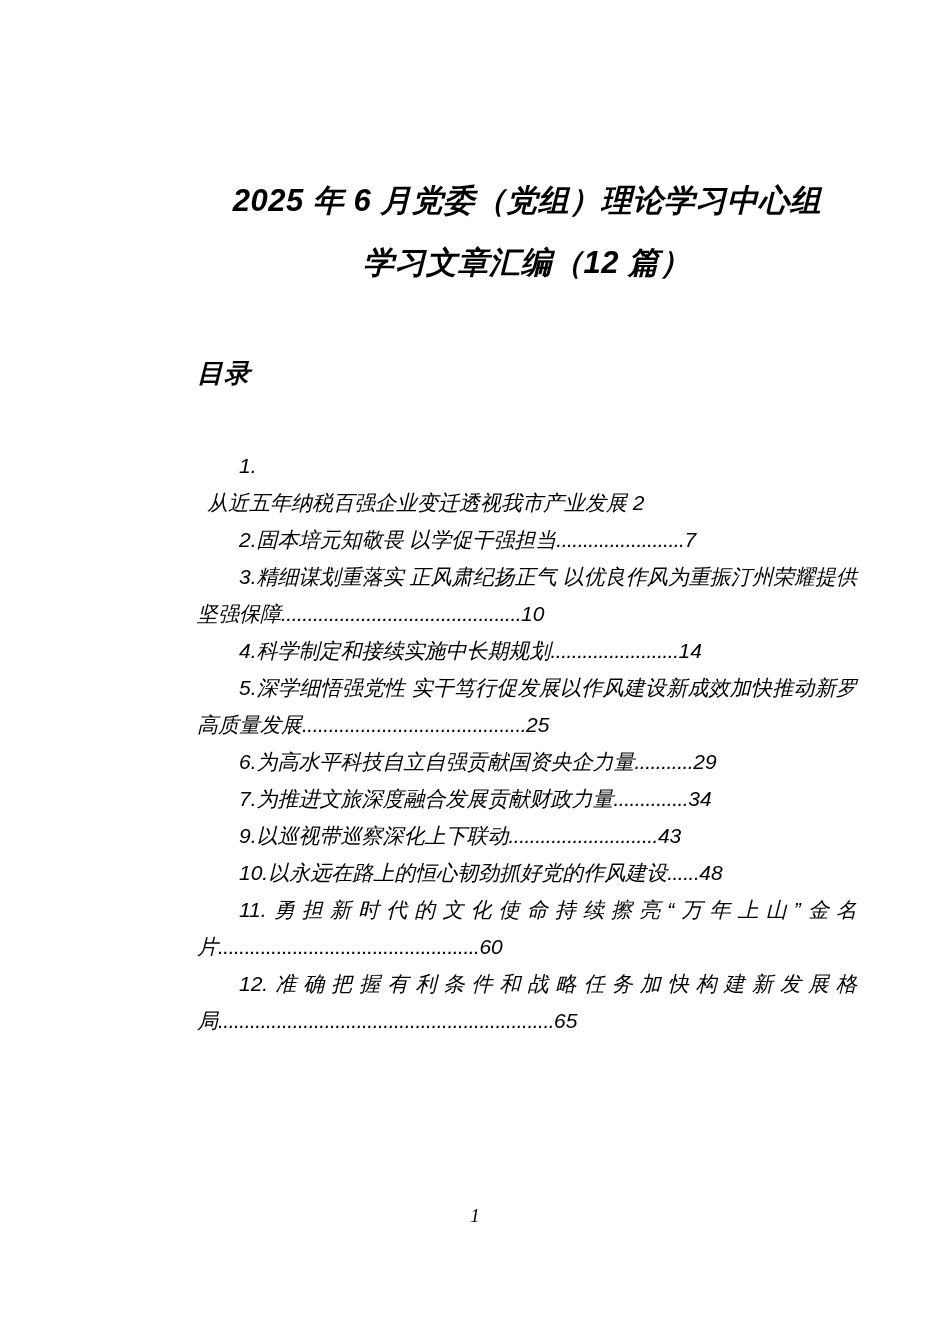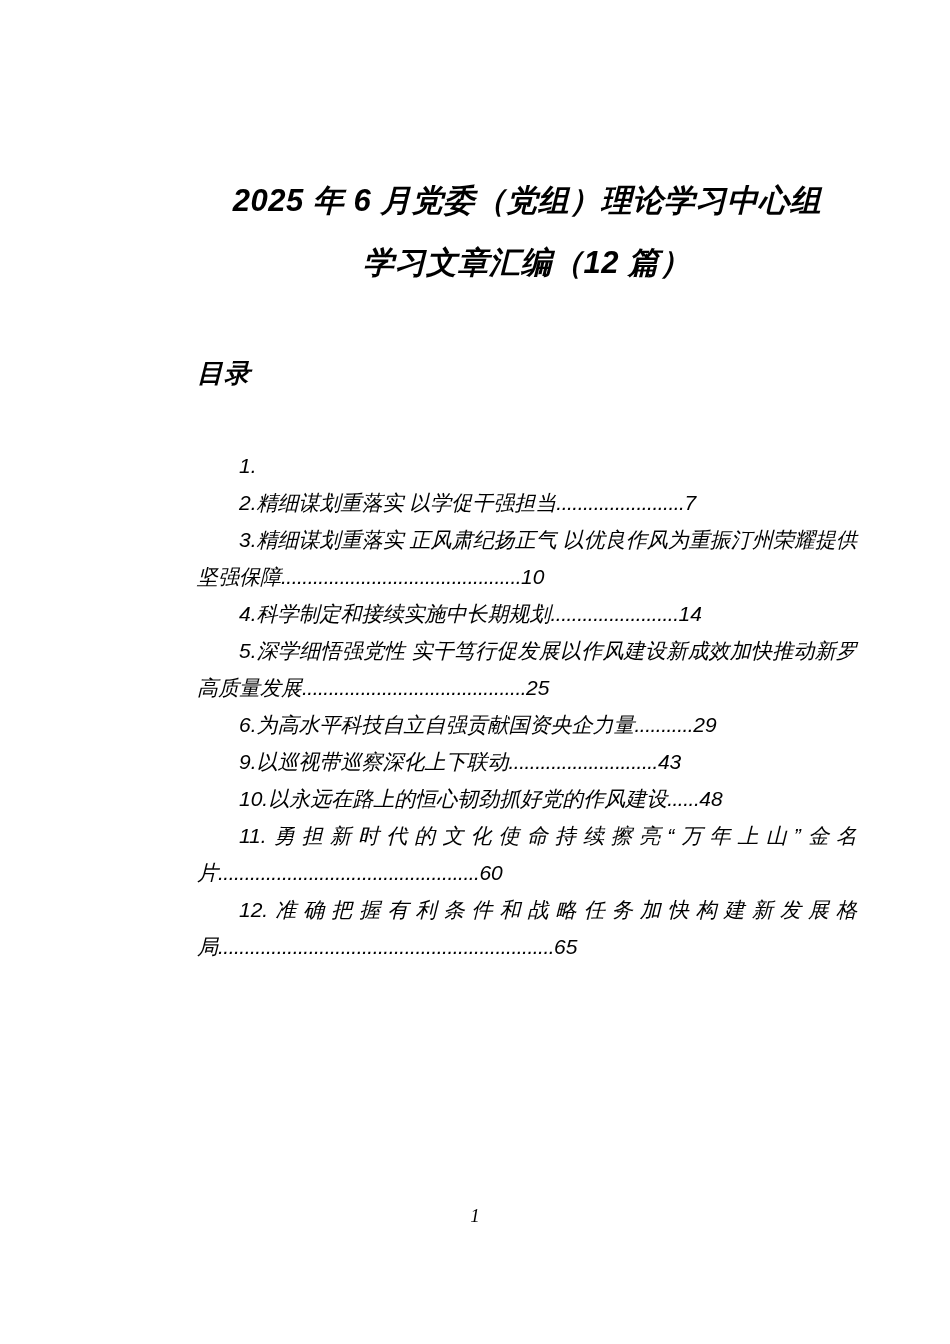--- a/index.html
+++ b/index.html
@@ -83,42 +83,46 @@
       <div>2025 年 6 月党委（党组）理论学习中心组</div>
       <div>学习文章汇编（12 篇）</div>
     </div>
 
     <div class="toc-heading">目录</div>
 
     <div class="toc">
 
       <div class="toc-entry">
         <span class="indent"></span><span>1.</span>
+        <span class="first-entry-line2"><span>从近五年纳税百强企业变迁透视我市产业发展</span> <span>2</span></span>
       </div>
 
       <div class="toc-entry">
-        <span class="indent"></span><span>2.</span><span>精细谋划重落实 以学促干强担当</span><span class="dots">........................</span><span>7</span>
+        <span class="indent"></span><span>2.</span><span>固本培元知敬畏 以学促干强担当</span><span class="dots">........................</span><span>7</span>
       </div>
 
       <div class="toc-entry">
         <span class="indent"></span><span>3.</span><span>精细谋划重落实 正风肃纪扬正气 以优良作风为重振汀州荣耀提供坚强保障</span><span class="dots">.............................................</span><span>10</span>
       </div>
 
       <div class="toc-entry">
         <span class="indent"></span><span>4.</span><span>科学制定和接续实施中长期规划</span><span class="dots">........................</span><span>14</span>
       </div>
 
       <div class="toc-entry">
         <span class="indent"></span><span>5.</span><span>深学细悟强党性 实干笃行促发展以作风建设新成效加快推动新罗高质量发展</span><span class="dots">..........................................</span><span>25</span>
       </div>
 
       <div class="toc-entry">
         <span class="indent"></span><span>6.</span><span>为高水平科技自立自强贡献国资央企力量</span><span class="dots">...........</span><span>29</span>
       </div>
 
+      <div class="toc-entry">
+        <span class="indent"></span><span>7.</span><span>为推进文旅深度融合发展贡献财政力量</span><span class="dots">..............</span><span>34</span>
+      </div>
 
 
       <div class="toc-entry">
         <span class="indent"></span><span>9.</span><span>以巡视带巡察深化上下联动</span><span class="dots">............................</span><span>43</span>
       </div>
 
       <div class="toc-entry">
         <span class="indent"></span><span>10.</span><span>以永远在路上的恒心韧劲抓好党的作风建设</span><span class="dots">......</span><span>48</span>
       </div>
 

